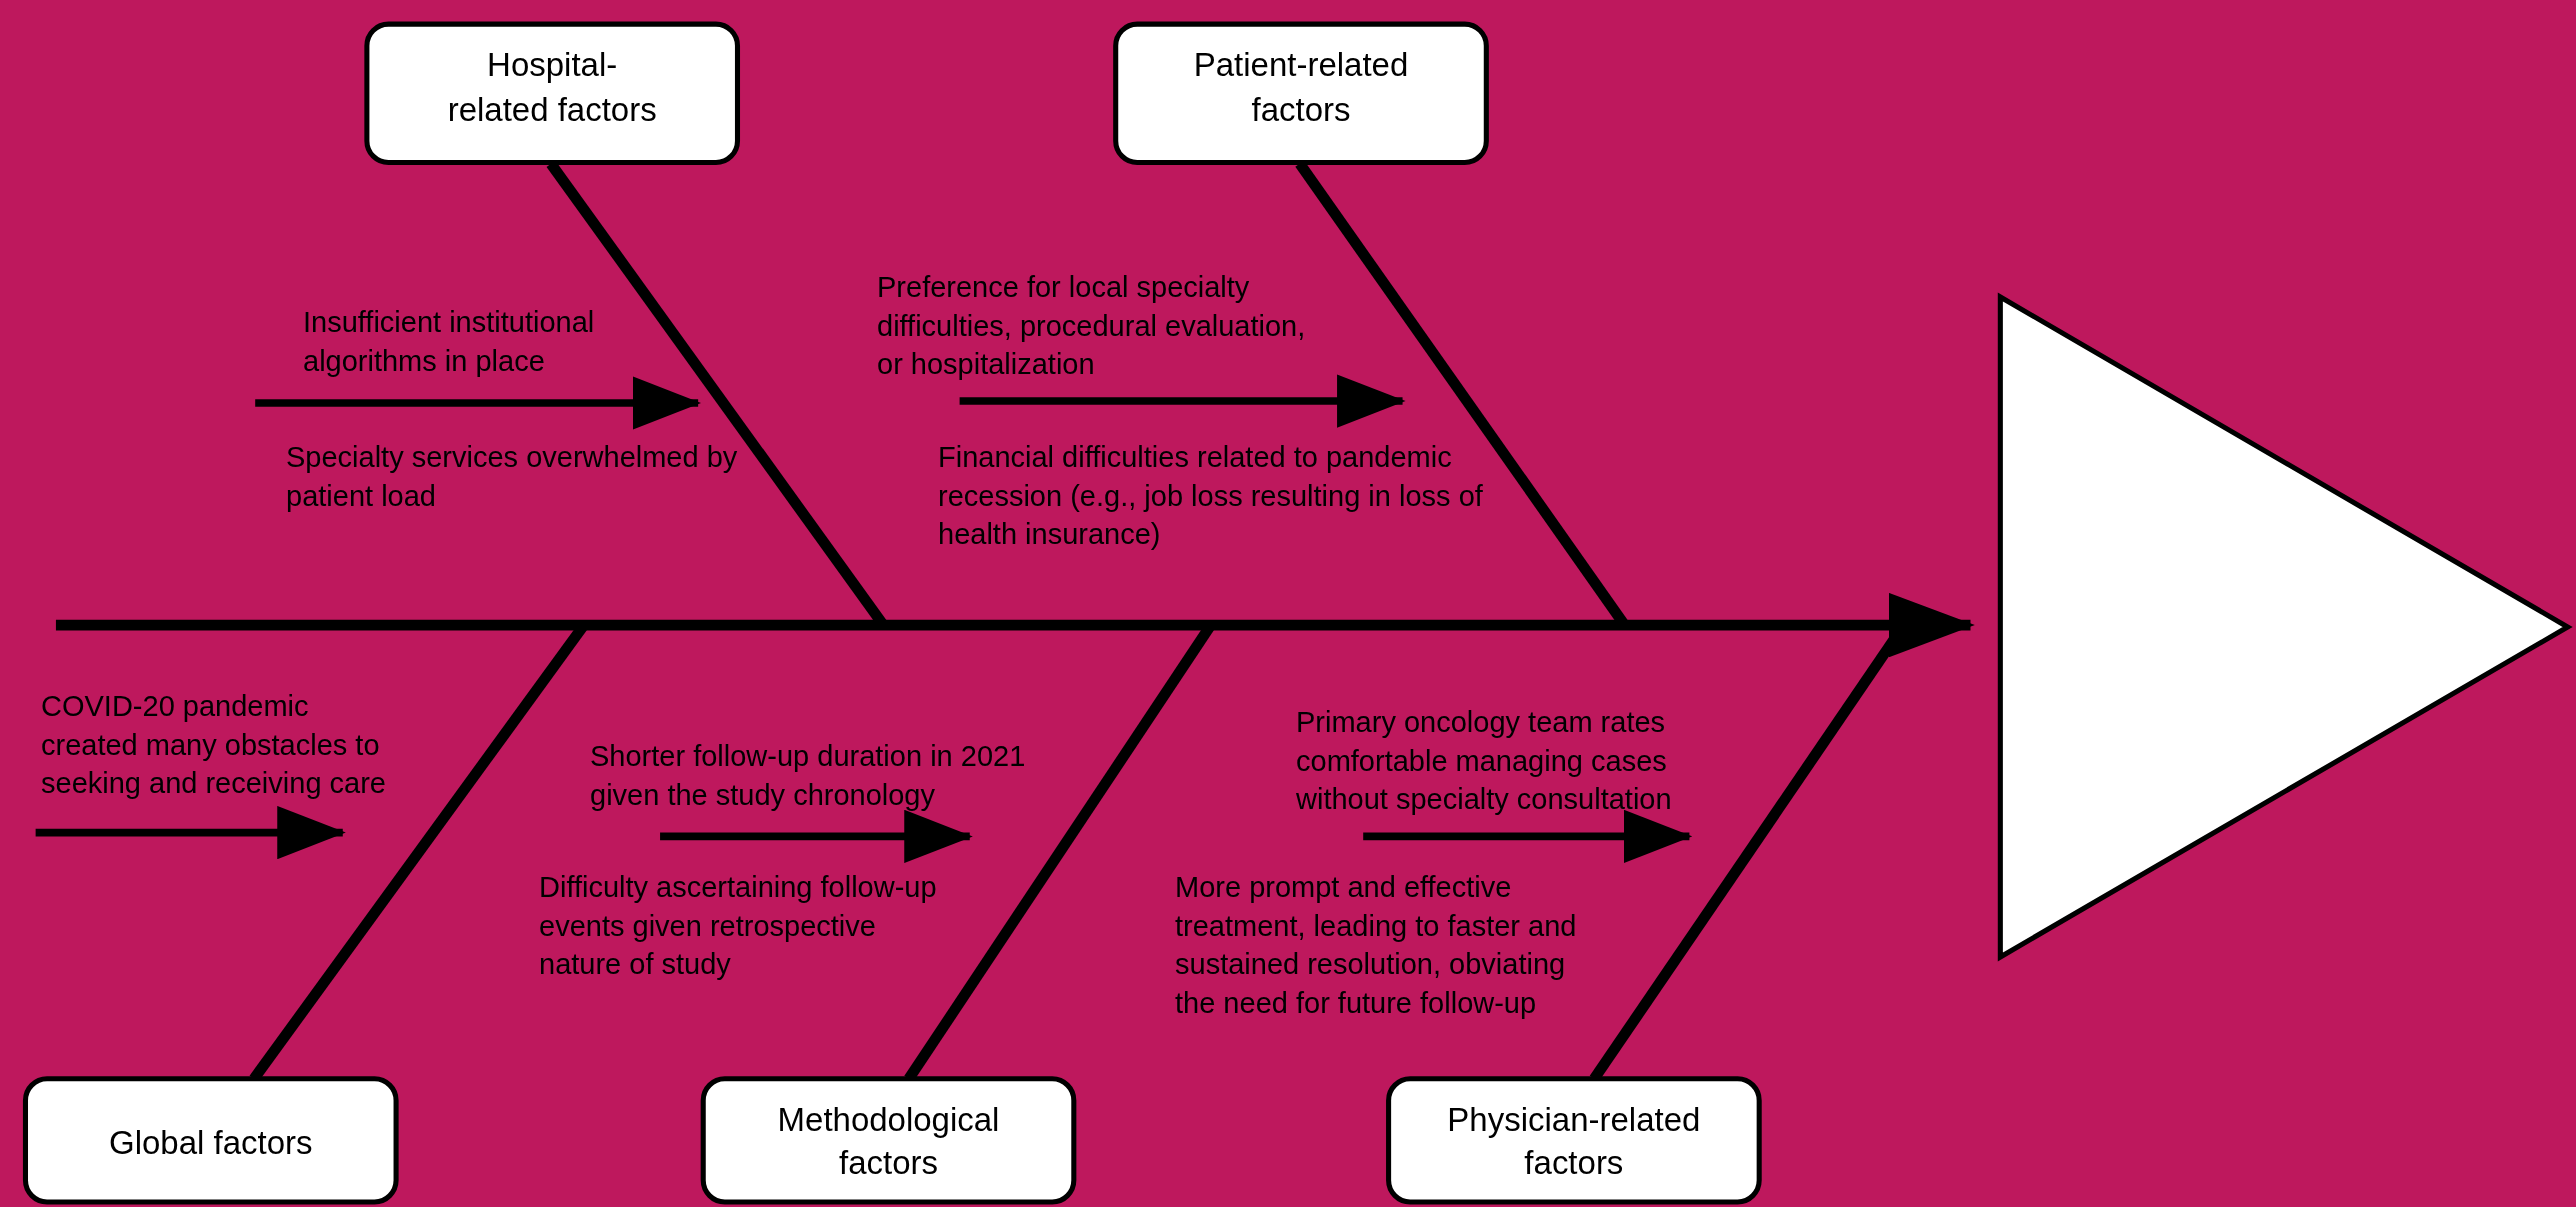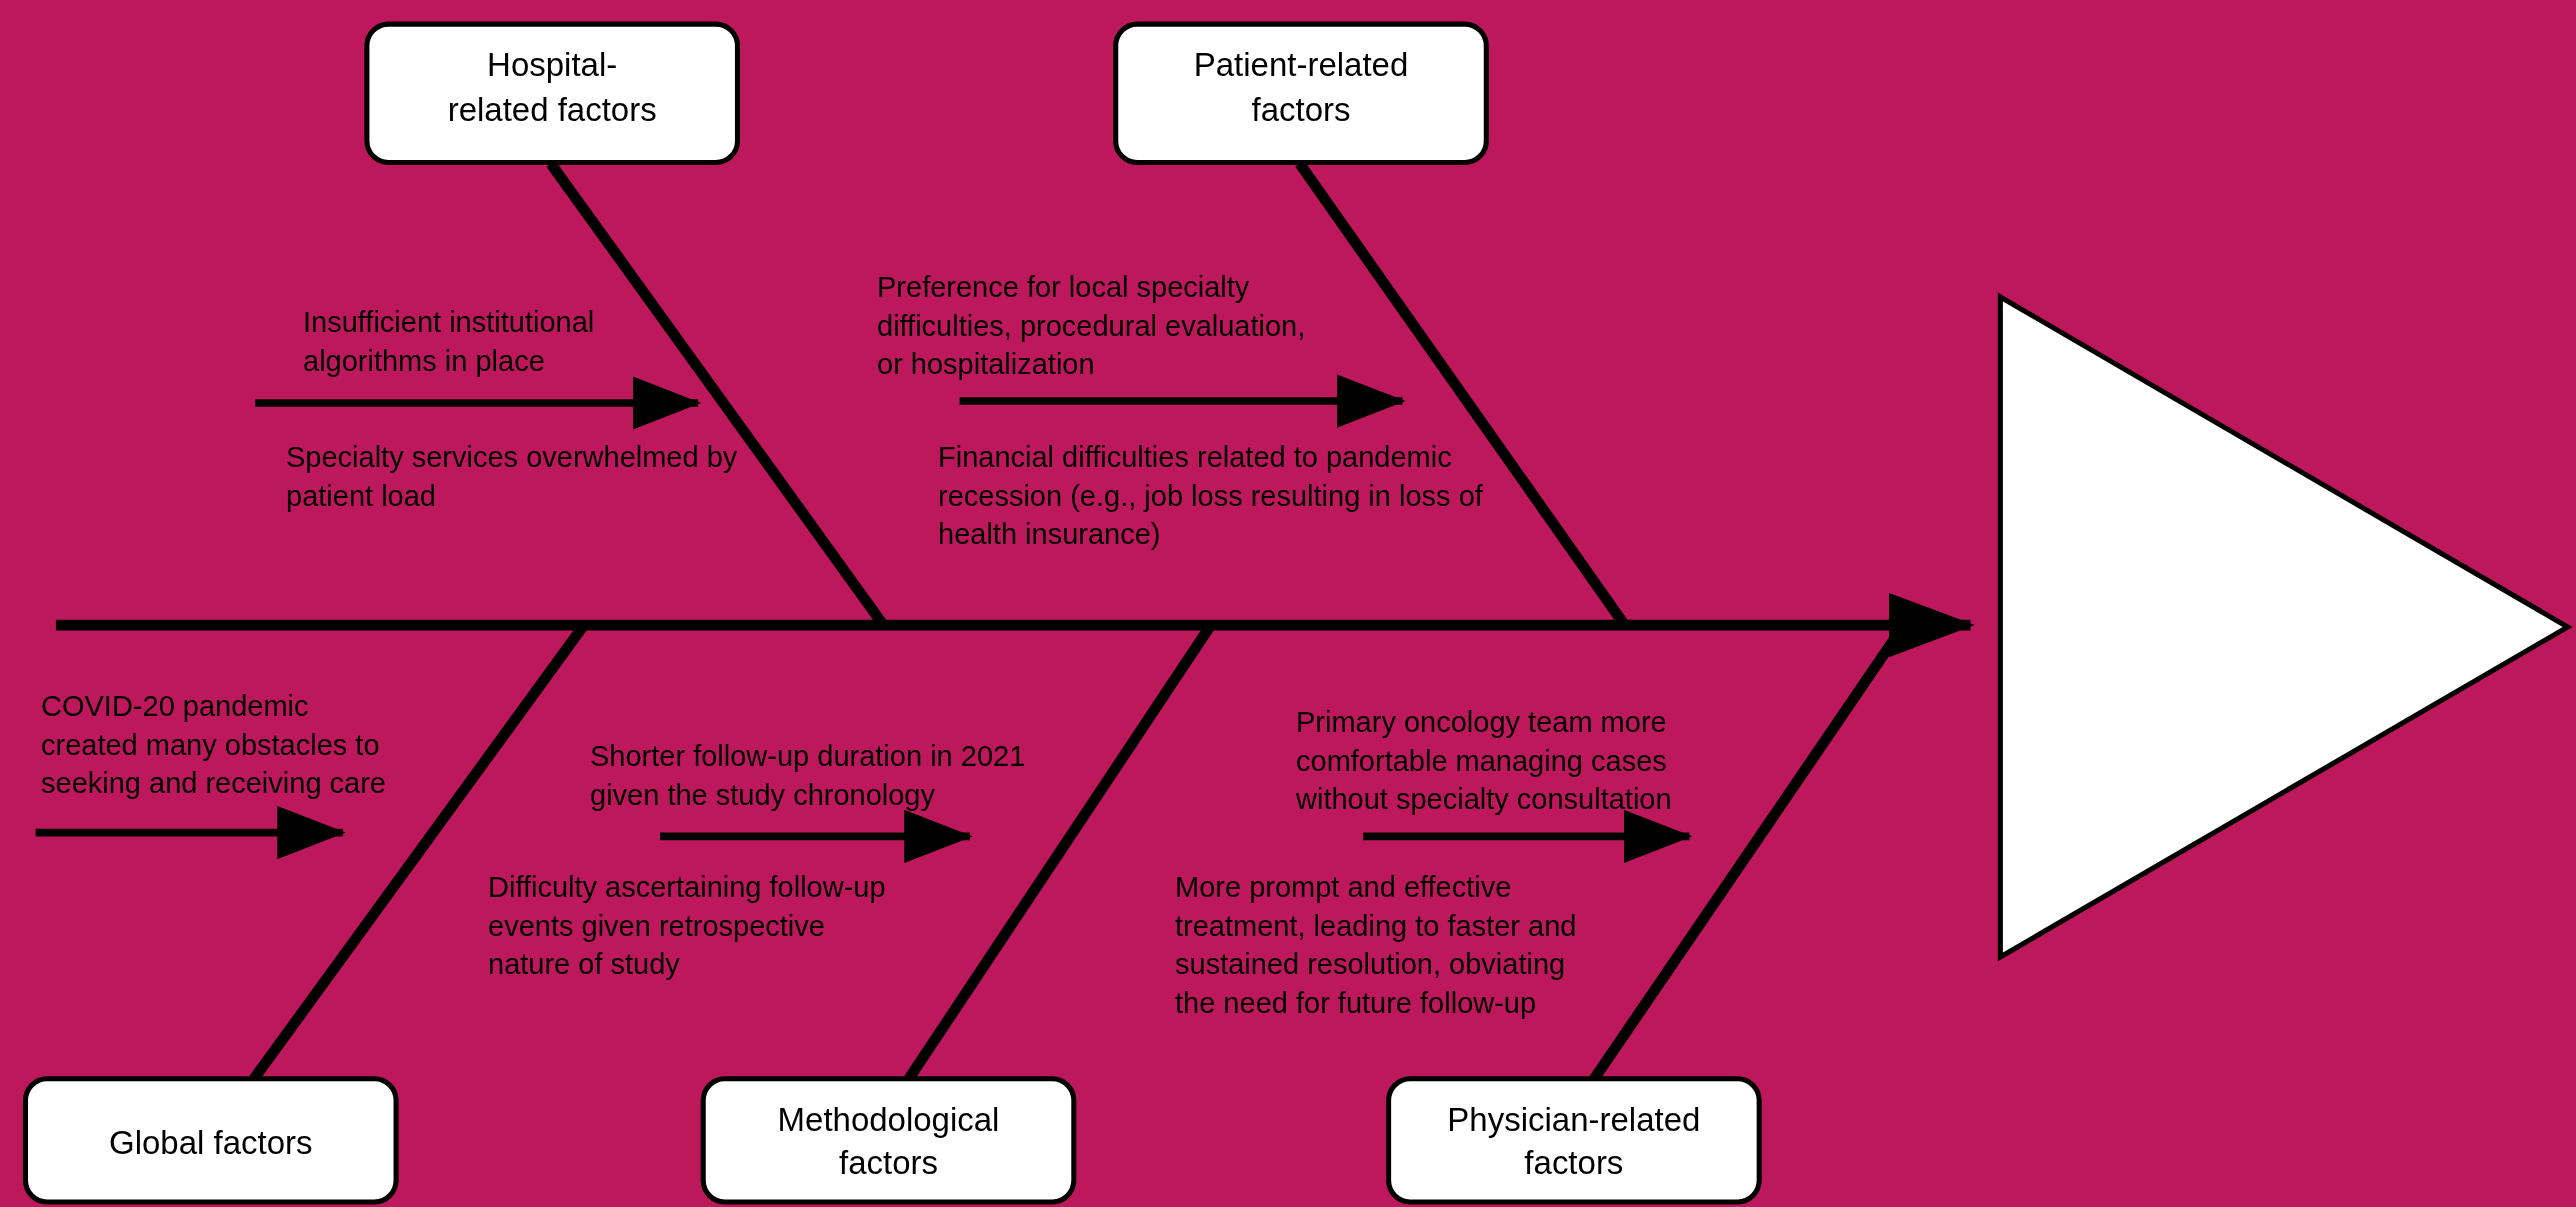--- a/index.html
+++ b/index.html
@@ -131,25 +131,25 @@
 recession (e.g., job loss resulting in loss of
 health insurance)</div>
 
   <div class="cause-text" style="left:41px; top:687px; width:381px;">COVID-20 pandemic
 created many obstacles to
 seeking and receiving care</div>
 
   <div class="cause-text" style="left:590px; top:737px; width:482px;">Shorter follow-up duration in 2021
 given the study chronology</div>
 
-  <div class="cause-text" style="left:488px; top:868px; width:444px;">Difficulty ascertaining follow-up
+  <div class="cause-text" style="left:539px; top:868px; width:444px;">Difficulty ascertaining follow-up
 events given retrospective
 nature of study</div>
 
-  <div class="cause-text" style="left:1296px; top:703px; width:438px;">Primary oncology team more
+  <div class="cause-text" style="left:1296px; top:703px; width:438px;">Primary oncology team rates
 comfortable managing cases
 without specialty consultation</div>
 
   <div class="cause-text" style="left:1175px; top:868px; width:470px;">More prompt and effective
 treatment, leading to faster and
 sustained resolution, obviating
 the need for future follow-up</div>
 
 </div>
 

